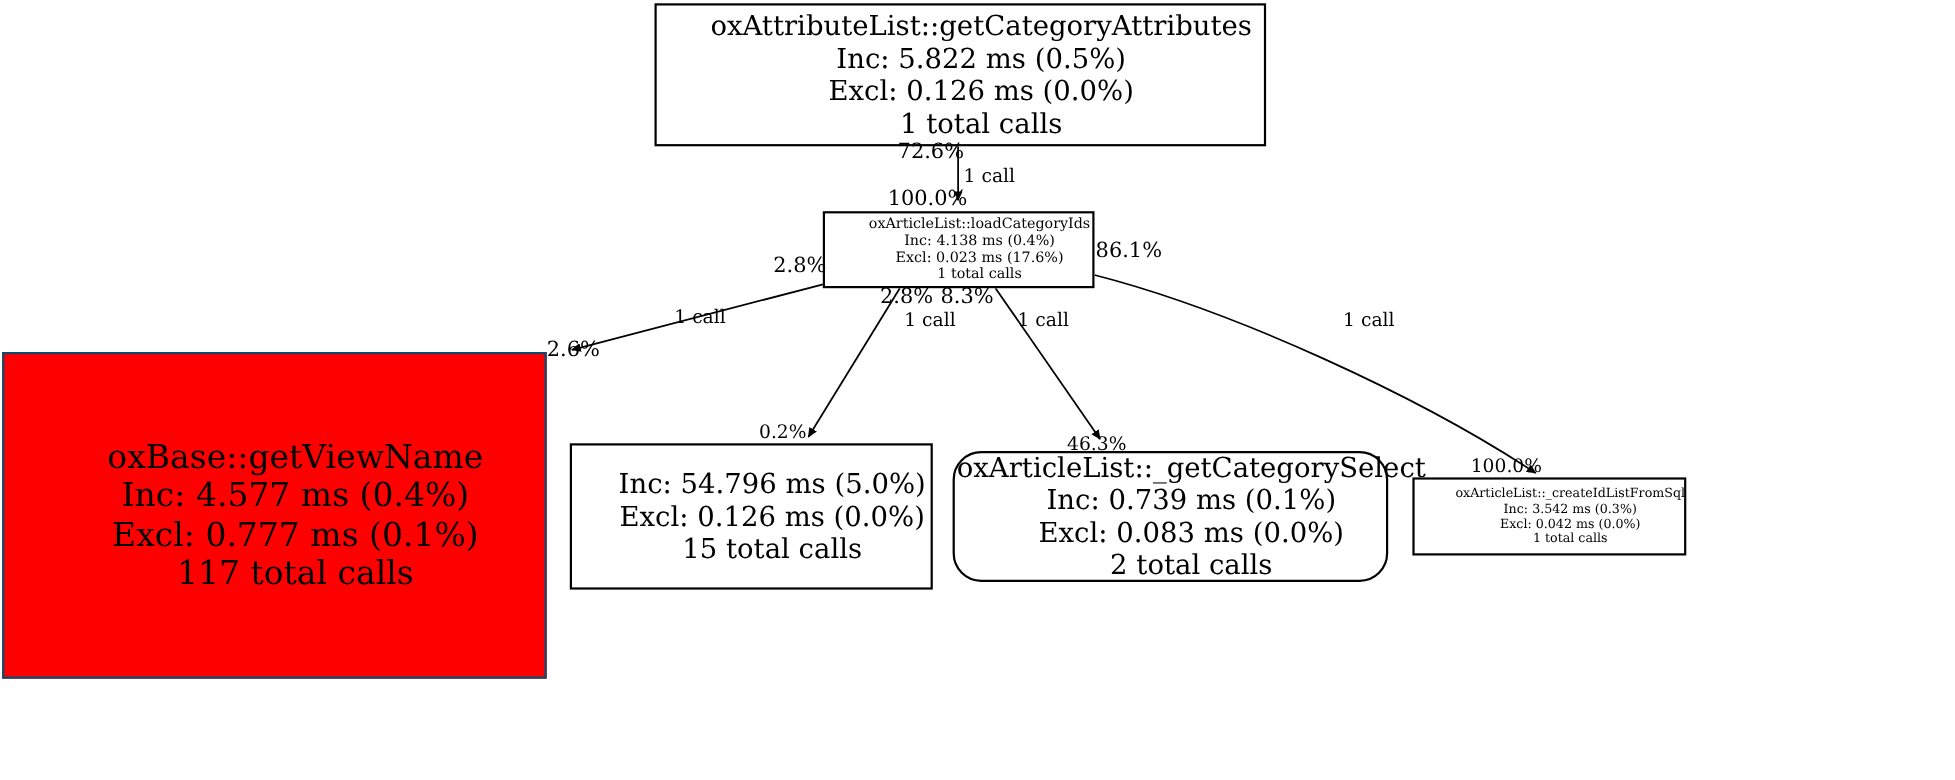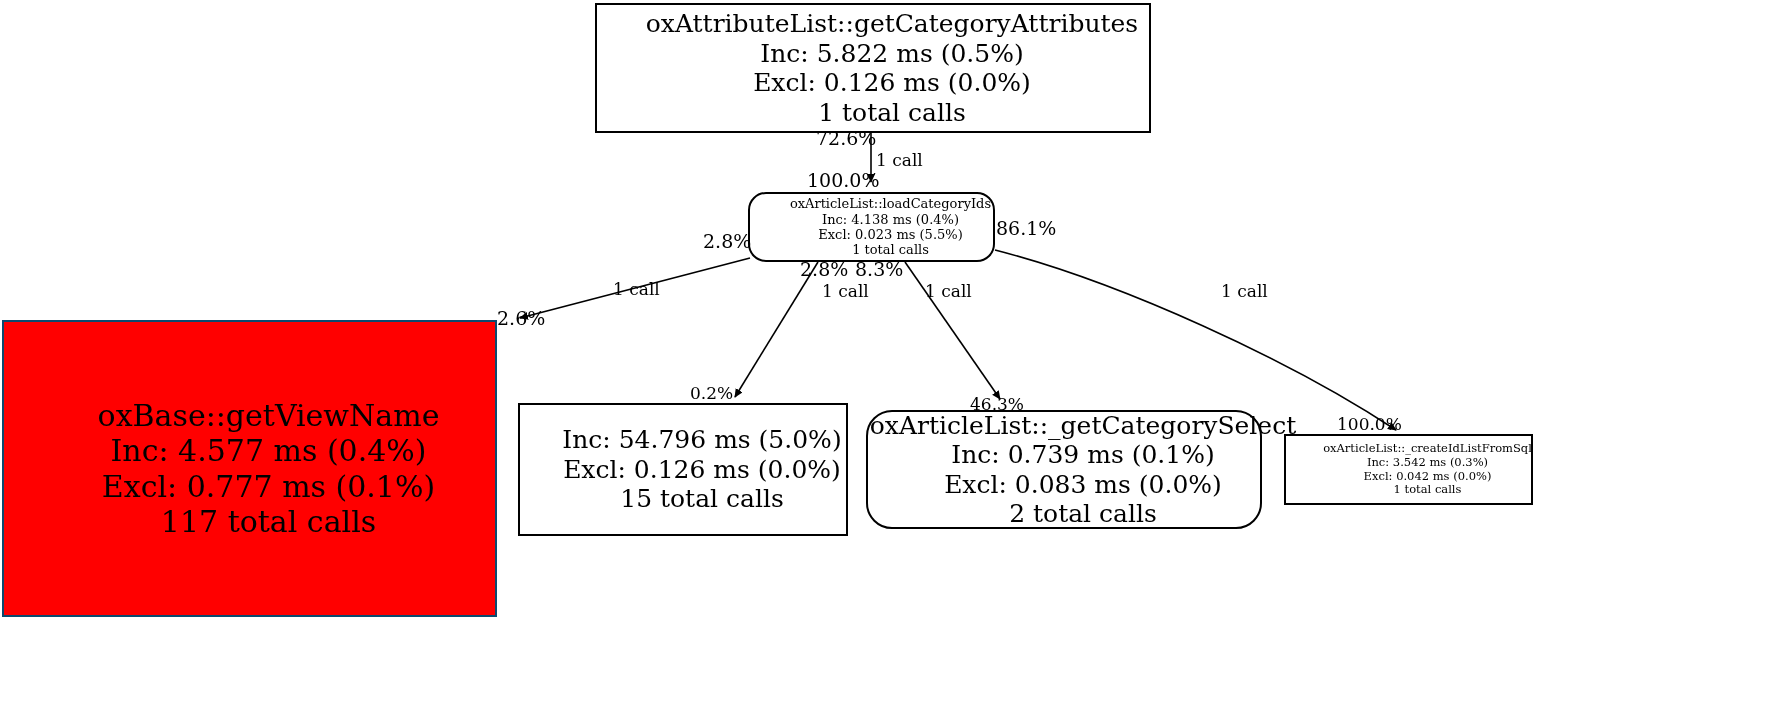--- a/index.html
+++ b/index.html
@@ -84,24 +84,24 @@
     <path d="M 995,250 C 1120,282 1290,360 1396,430" stroke="#000000" stroke-width="1.6" fill="none" marker-end="url(#arrow)"></path>
   </svg>
 
   <div class="node sz-md" style="left:595px; top:3px; width:556px; height:130px;">
     <span class="ln">oxAttributeList::getCategoryAttributes</span>
     <span class="ln">Inc: 5.822 ms (0.5%)</span>
     <span class="ln">Excl: 0.126 ms (0.0%)</span>
     <span class="ln">1 total calls</span>
   </div>
 
-  <div class="node sz-sm" style="left:748px; top:192px; width:247px; height:70px;border-radius:18px;">
+  <div class="node sz-sm" style="left:748px; top:192px; width:247px; height:70px;">
     <span class="ln">oxArticleList::loadCategoryIds</span>
     <span class="ln">Inc: 4.138 ms (0.4%)</span>
-    <span class="ln">Excl: 0.023 ms (5.5%)</span>
+    <span class="ln">Excl: 0.023 ms (17.6%)</span>
     <span class="ln">1 total calls</span>
   </div>
 
   <div class="node red sz-lg" style="left:2px; top:320px; width:495px; height:297px;">
     <span class="ln">oxBase::getViewName</span>
     <span class="ln">Inc: 4.577 ms (0.4%)</span>
     <span class="ln">Excl: 0.777 ms (0.1%)</span>
     <span class="ln">117 total calls</span>
   </div>
 

